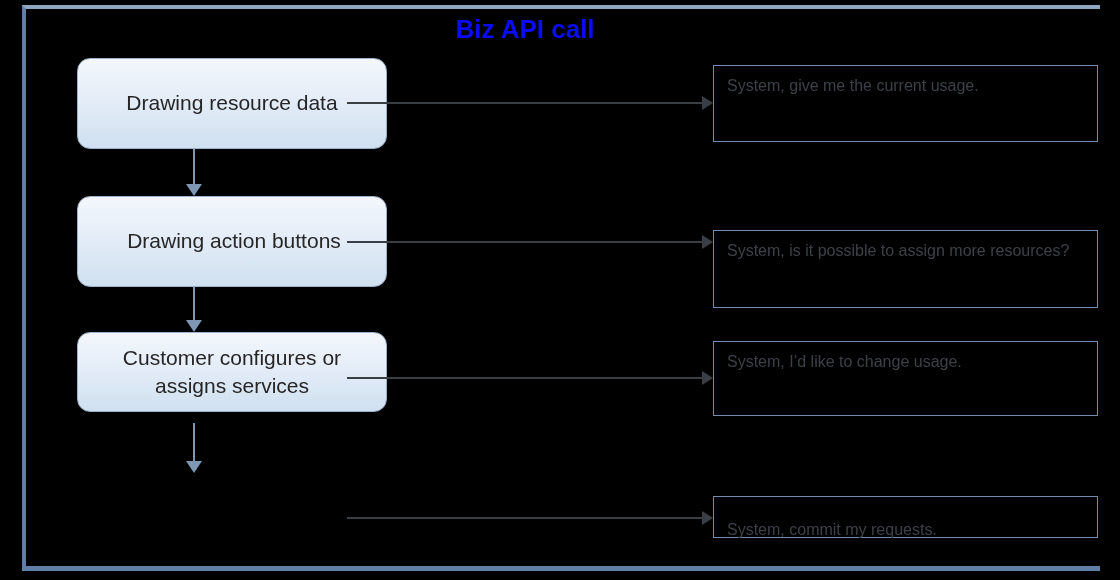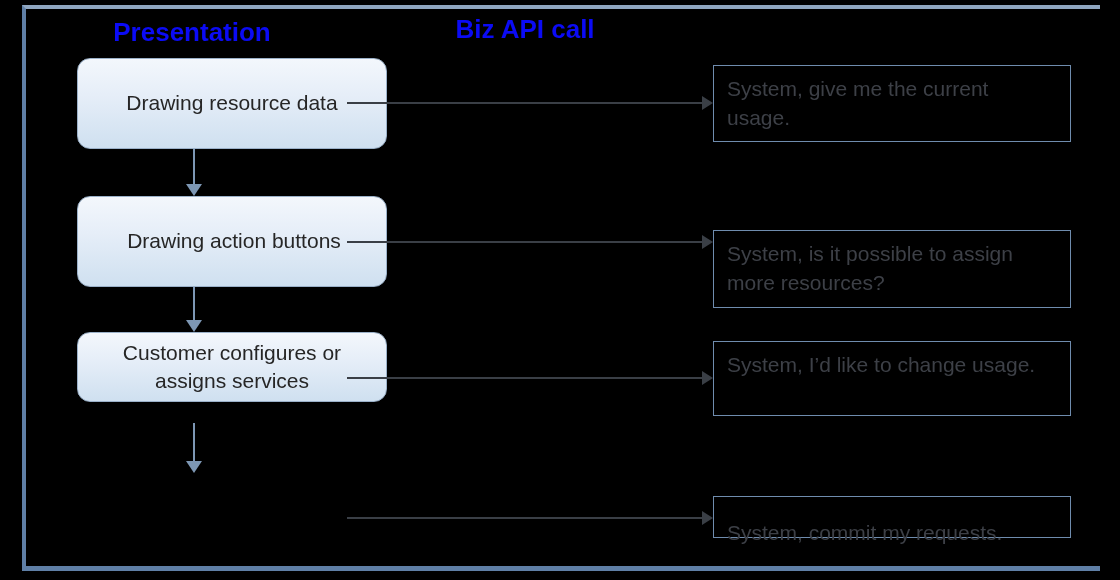--- a/index.html
+++ b/index.html
@@ -59,21 +59,21 @@
     justify-content: center;
     color: #262626;
     font-size: 21px;
     line-height: 1.35;
     text-align: center;
     padding: 0 14px;
     margin-left: 40px;
   }
   #process-box-0 { top: 58px;  height: 91px; }
   #process-box-1 { top: 196px; height: 91px; padding-left: 18px; }
-  #process-box-2 { top: 332px; height: 70px; }
+  #process-box-2 { top: 332px; height: 80px; }
   #process-box-3 { top: 473px; height: 92px; }
 
   
   .v-arrow { position: absolute; left: 186px; width: 16px; }
   .v-arrow .shaft {
     position: absolute;
     left: 7px;
     top: 0;
     width: 2px;
     background: #7d97b4;
@@ -116,42 +116,41 @@
   #h-arrow-1 { top: 235px; width: 366px; }
   #h-arrow-2 { top: 371px; width: 366px; }
   #h-arrow-3 { top: 511px; width: 366px; }
   .h-arrow .shaft { width: 356px; }
   .h-arrow .head  { left: 355px; }
 
   
   .explain-box {
     position: absolute;
     left: 713px;
-    width: 358px;
+    width: 385px;
     border: 1px solid #6f8cae;
     background: transparent;
     box-sizing: border-box;
     color: #3d4047;
-    font-size: 21px;
+    font-size: 16px;
     line-height: 1.38;
     padding: 9px 13px 0 13px;
   }
   #explain-box-0 { top: 65px;  height: 77px; }
   #explain-box-1 { top: 201px; height: 78px; margin-top: 29px; }
   #explain-box-2 { top: 341px; height: 75px; }
   #explain-box-3 { top: 496px; height: 42px; padding-top: 22px; }
 </style>
 </head>
 <body>
 
 <div id="canvas">
 
   <div class="frame"></div>
 
-  <div class="col-heading" id="heading-presentation">Presentation</div>
   <div class="col-heading" id="heading-bizapi">Biz API call</div>
 
   <div class="process-box" id="process-box-0">Drawing resource data</div>
   <div class="process-box" id="process-box-1">Drawing action buttons</div>
   <div class="process-box" id="process-box-2">Customer configures or assigns services</div>
 
   <div class="v-arrow" id="v-arrow-0">
     <div class="shaft"></div>
     <div class="head"></div>
   </div>

